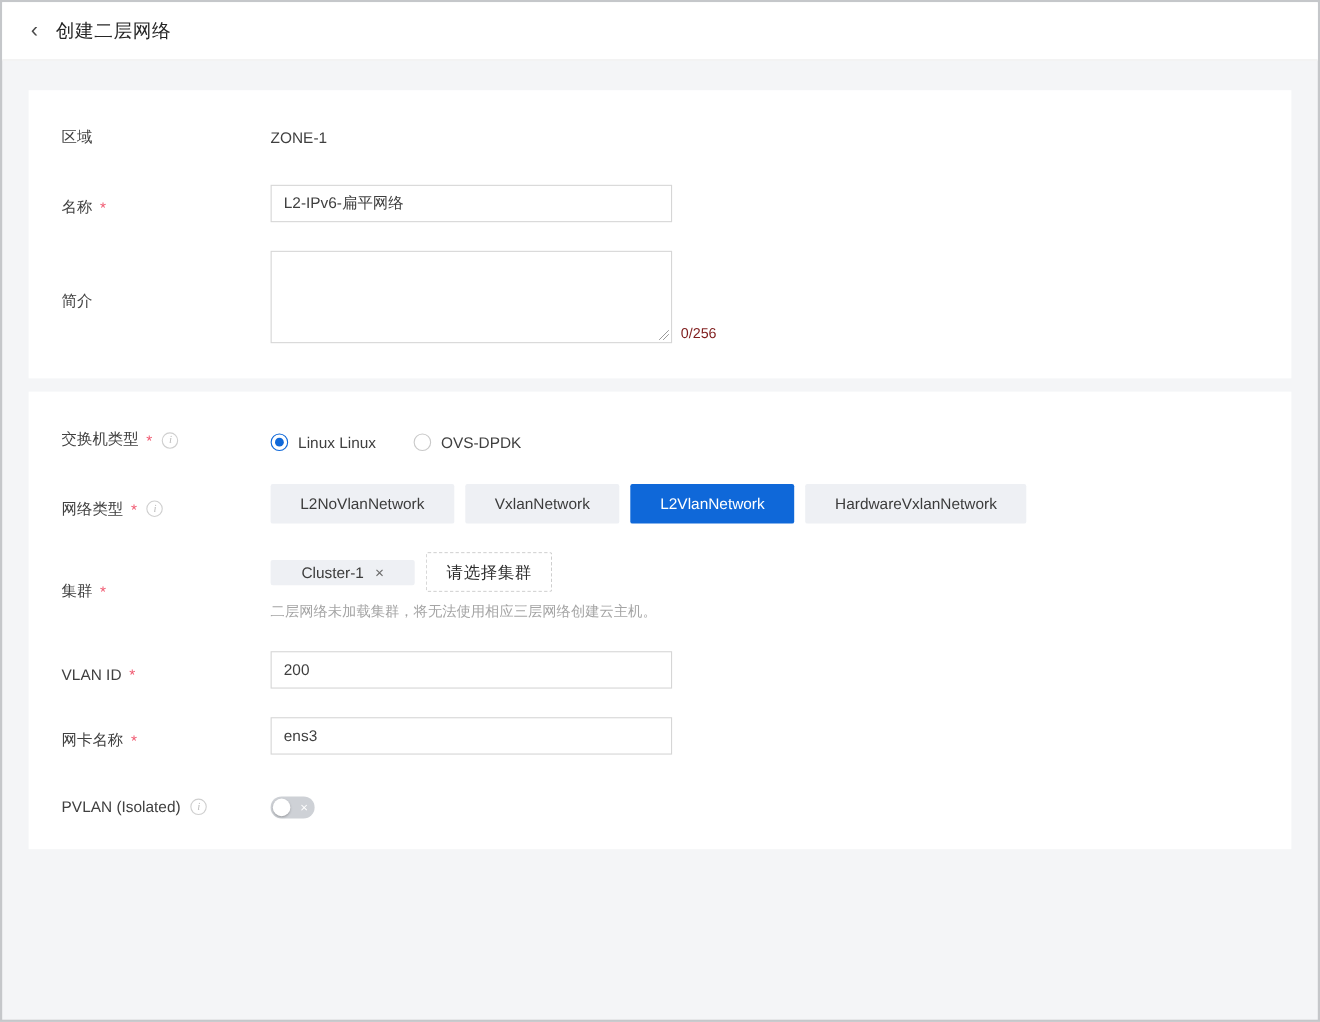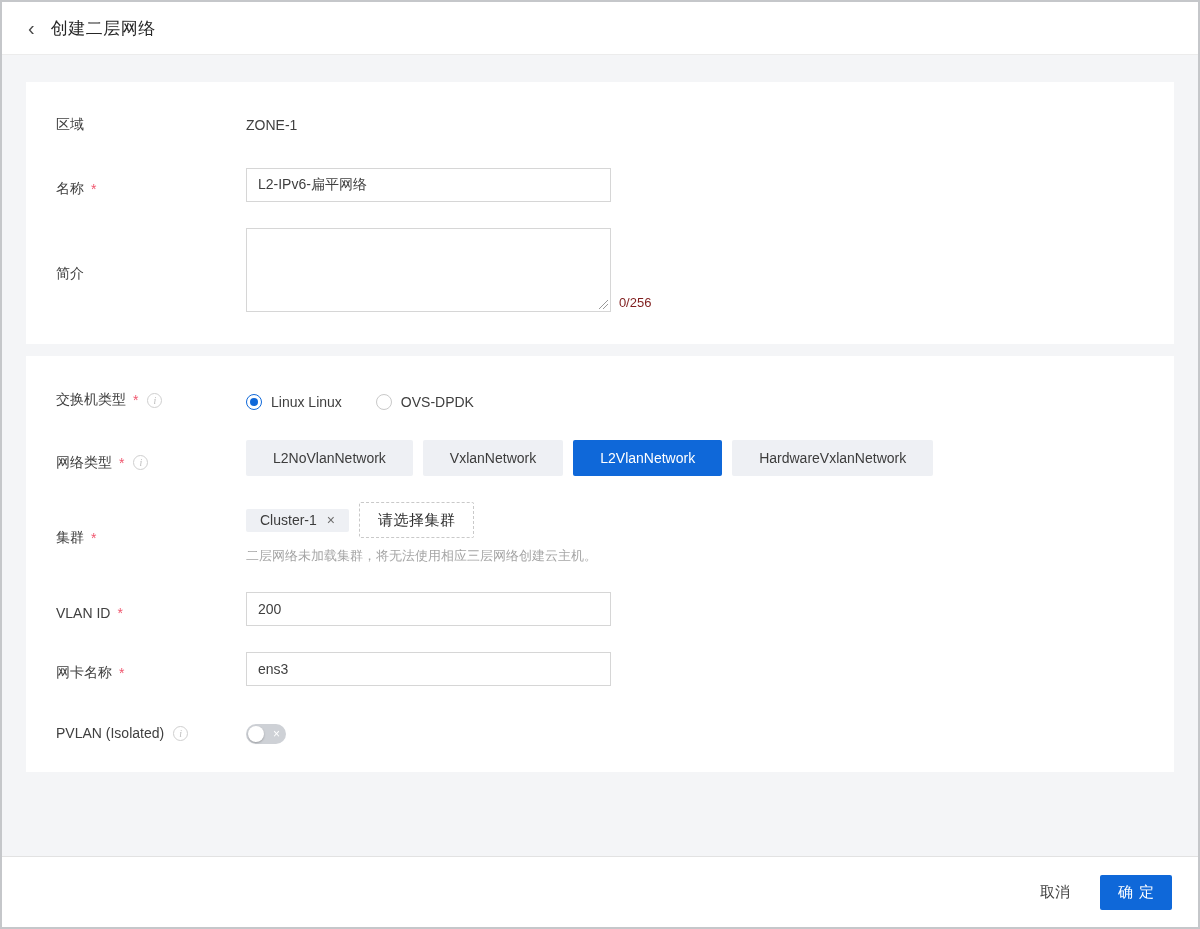--- a/index.html
+++ b/index.html
@@ -52,21 +52,21 @@
   .radio.checked .radio-circle::after { content:""; position:absolute; left:3px; top:3px;
        width:8px; height:8px; border-radius:50%; background:var(--accent, #0f68d9); }
   
   .seg-group { display:flex; gap:10px; }
   .seg { height:36px; padding:0 27px; display:flex; align-items:center; justify-content:center;
          background:var(--chip_bg, #eef0f4); color:#3c3c3c; font-size:14px; border-radius:2px; cursor:pointer; }
   .seg.selected { background:var(--accent, #0f68d9); color:#fff; }
   
   .cluster-line { display:flex; gap:10px; align-items:center; }
   .tag { height:23px; background:var(--chip_bg, #eef0f4); display:flex; align-items:center;
-         gap:10px; padding:0 14px; border-radius:2px; color:#3c3c3c; }
+         gap:10px; padding:0 28px; border-radius:2px; color:#3c3c3c; }
   .tag-x { color:#6d6d6d; font-size:14px; cursor:pointer; line-height:1; }
   .dashed-btn { height:36px; background:#fff; border:1px dashed #c9c9c9; border-radius:2px;
                 padding:0 18px; display:flex; align-items:center; color:#2f2f2f; cursor:pointer;
                 font-size:15px; letter-spacing:0.5px; }
   .helper { margin-top:9px; color:#a5a5a5; font-size:13px; }
   
   .switch { width:40px; height:20px; border-radius:10px; background:#ced1d6; position:relative;
             cursor:pointer; margin-top:2px; }
   .knob { position:absolute; left:2px; top:2px; width:16px; height:16px; border-radius:50%;
           background:#fff; box-shadow:0 1px 2px rgba(0,0,0,0.25); }
@@ -212,18 +212,14 @@
           <div class="switch">
             <span class="knob"></span>
             <span class="switch-x">×</span>
           </div>
         </div>
       </div>
 
     </div>
   </div>
 
-  <div class="footer">
-    <span class="cancel">取消</span>
-    <button class="confirm">确定</button>
-  </div>
 
 </div>
 
 </body></html>

